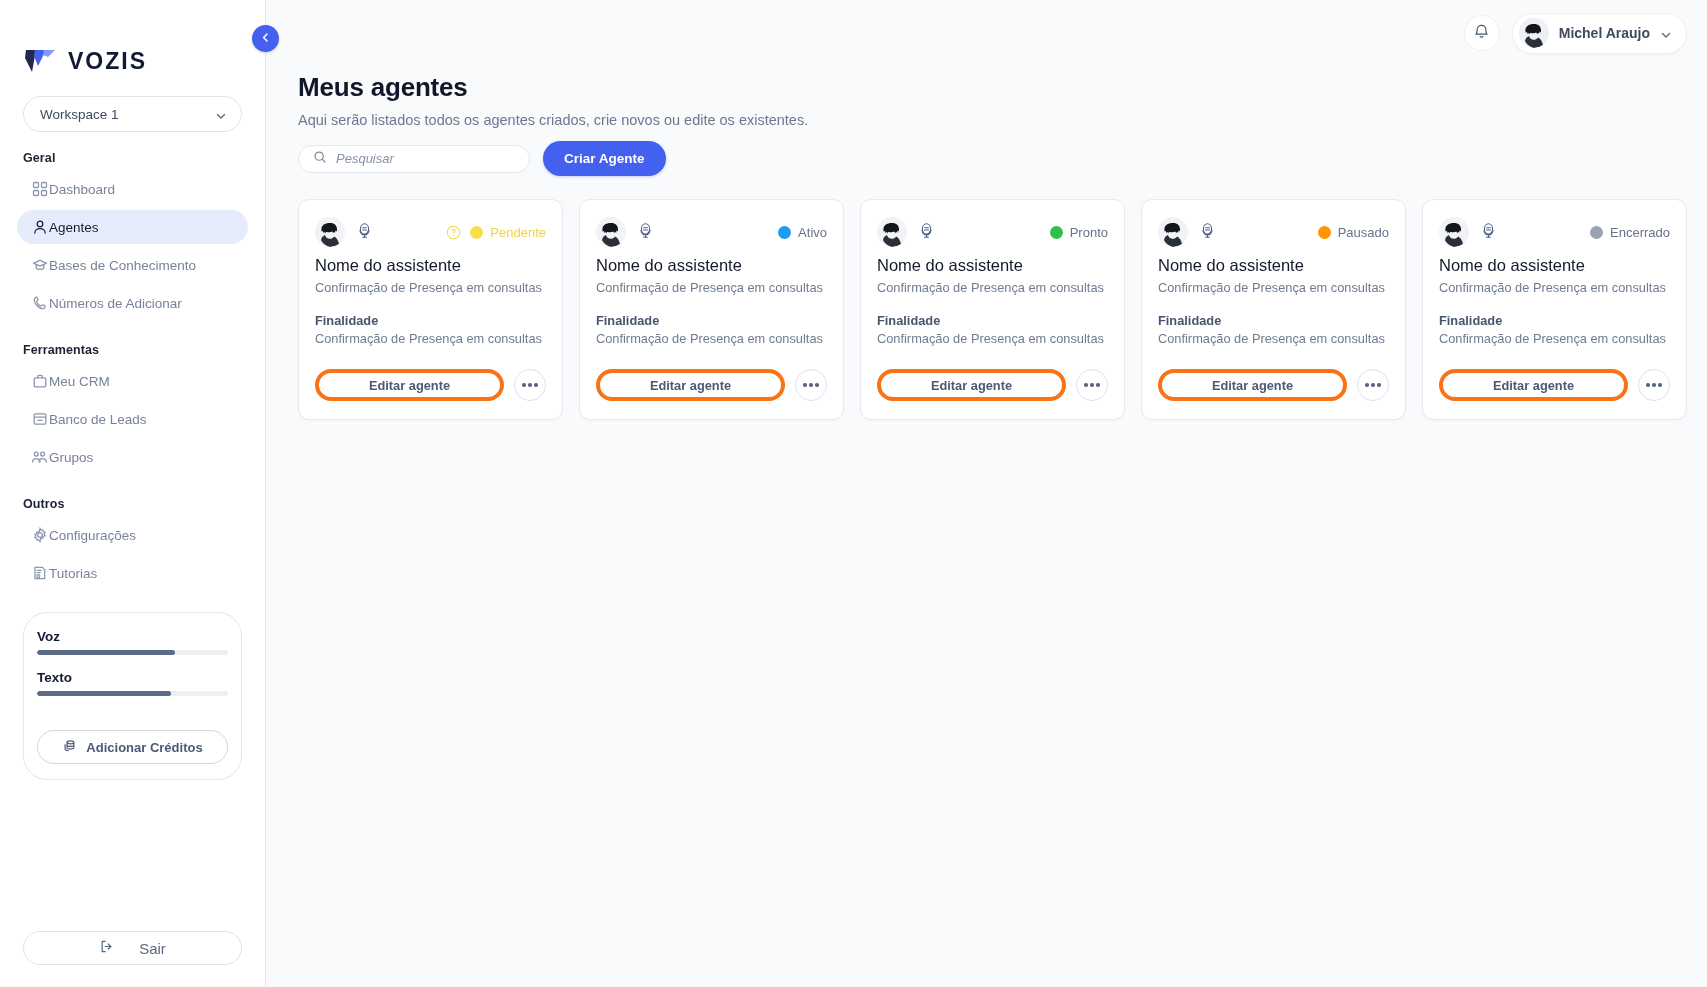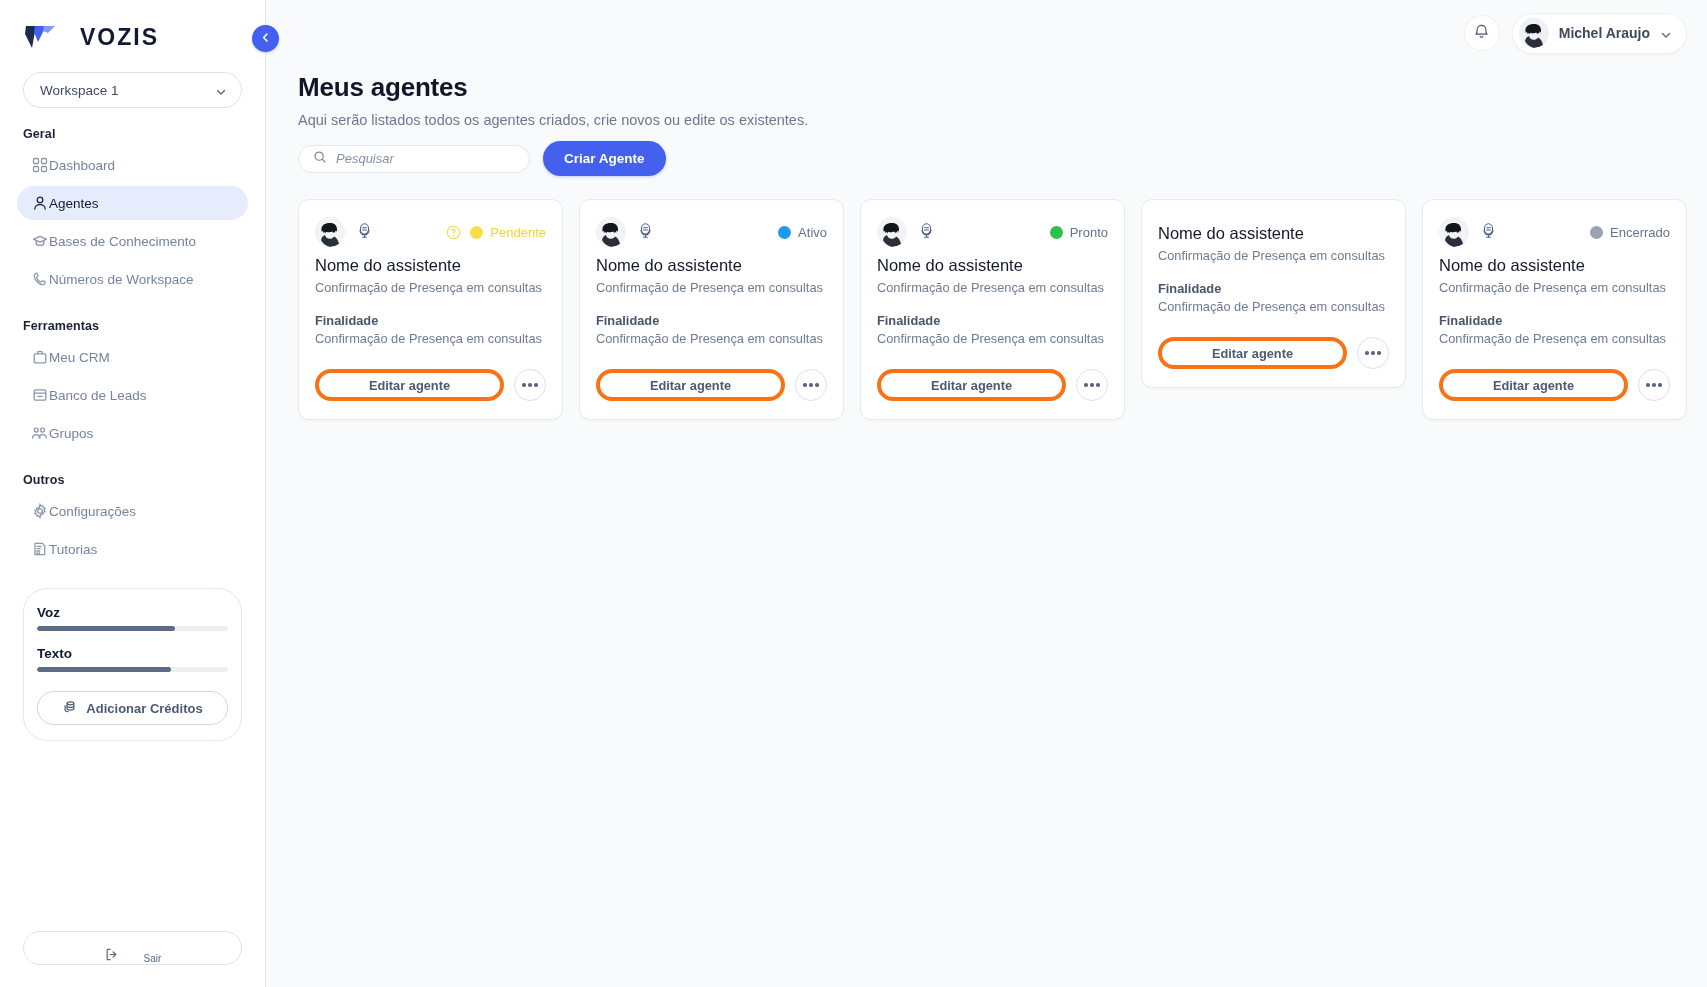--- a/index.html
+++ b/index.html
@@ -14,21 +14,21 @@
 
   
   .sidebar {
     width: 266px; height: 987px; flex: 0 0 266px;
     background: #ffffff;
     border-right: 1px solid #e6e8ec;
     position: relative;
     display: flex; flex-direction: column;
     padding: 0 16px;
   }
-  .brand { display: flex; align-items: center; gap: 22px; padding: 24px 8px 16px 8px; }
+  .brand { display: flex; align-items: center; gap: 10px; padding: 24px 8px 16px 8px; margin-top: 24px; }
   .brand-mark { width: 34px; height: 26px; position: relative; display:block; }
   .brand-name {
     font-size: 23px; font-weight: 700; letter-spacing: 2.0px;
     color: #111a33; line-height: 1;
   }
   .workspace {
     margin: 6px 7px 0 7px; height: 36px;
     border: 1px solid #dfe3ea; border-radius: 18px;
     display: flex; align-items: center; justify-content: space-between;
     padding: 0 14px 0 16px; cursor: pointer; background:#fff;
@@ -55,32 +55,32 @@
   .credits {
     margin: 18px 7px 0 7px;
     border: 1px solid #e3e7ee; border-radius: 24px;
     padding: 16px 13px 15px 13px;
   }
   .credit-label { font-size: 13.5px; font-weight: 700; color: #111a33; margin-bottom: 6px; }
   .credit-label.second { margin-top: 15px; }
   .bar-track { height: 5px; background: #edeff3; border-radius: 3px; overflow: hidden; }
   .bar-fill { height: 5px; background: #5d6b87; border-radius: 3px; }
   .add-credits {
-    margin-top: 19px; width: 100%; height: 34px;
+    margin-top: 34px; width: 100%; height: 34px;
     border: 1px solid #cfd6e2; border-radius: 18px; background: #fff;
     display: flex; align-items: center; justify-content: center; gap: 9px;
     color: #4c5a74; font-size: 13px; font-weight: 700; cursor: pointer;
   }
 
   .logout-wrap { margin-top: auto; padding: 0 7px 22px 7px; }
   .logout {
     width: 100%; height: 34px;
     border: 1px solid #dfe3ea; border-radius: 18px; background: #fff;
-    display: flex; align-items: flex-end; justify-content: center; gap: 25px;
-    color: #5b6880; font-size: 10px; cursor: pointer;
+    display: flex; align-items: center; justify-content: center; gap: 25px;
+    color: #5b6880; font-size: 15px; cursor: pointer;
   }
 
   .collapse-btn {
     position: absolute; right: -14px; top: 25px;
     width: 27px; height: 27px; border-radius: 50%;
     background: #4361ee; border: none; cursor: pointer;
     display: flex; align-items: center; justify-content: center;
     box-shadow: 0 1px 3px rgba(20,30,60,.18);
     z-index: 5;
   }
@@ -233,21 +233,21 @@
         </svg>
       </span>
       <span>Bases de Conhecimento</span>
     </div>
     <div class="nav-item">
       <span class="ic">
         <svg width="16" height="16" viewBox="0 0 16 16" fill="none" stroke="#8b96ab" stroke-width="1.3" stroke-linecap="round">
           <path d="M4.5 2.2c1 0 1.6 2.2 1.2 2.9-.4.7-1.2.8-1 1.8.3 1.4 2.3 3.6 3.7 4 1 .3 1.2-.6 1.9-.9.8-.3 2.8.4 2.8 1.4 0 1-1.2 2.3-2.6 2.3-3.5 0-8.3-5-8.3-8.4 0-1.4 1.2-3.1 2.3-3.1z"></path>
         </svg>
       </span>
-      <span>Números de Workspace</span>
+      <span>Números de Adicionar</span>
     </div>
 
     <div class="nav-group-title">Ferramentas</div>
     <div class="nav-item">
       <span class="ic">
         <svg width="16" height="16" viewBox="0 0 16 16" fill="none" stroke="#8b96ab" stroke-width="1.3">
           <rect x="2.2" y="4.8" width="11.6" height="9" rx="1.3"></rect>
             <path d="M5.8 4.8V3.4c0-.6.5-1 1-1h2.4c.6 0 1 .4 1 1v1.4"></path>
         </svg>
       </span>
@@ -498,20 +498,42 @@
       <button class="edit-btn">Editar agente</button>
       <button class="more-btn">
               <i></i>
               <i></i>
               <i></i>
             </button>
     </div>
   </article>
 
   <article class="card">
+    <div class="card-top">
+      <span class="card-avatar">
+        <svg width="30" height="30" viewBox="0 0 30 30">
+          <circle cx="15" cy="15" r="15" fill="#f2f3f7"></circle>
+          <path d="M15 6c4.6 0 7 2.6 7 6.2 0 1.4-.4 2.4-.4 2.4l-1.4-1 .2 2-1.5-.6-.6 1.2-1-1.6c-1.6.8-4.2.9-6.2.1l-.9 1.7-.7-1.3-1.5.6.2-2-1.4 1s-.4-1-.4-2.4C6.4 8.6 9.4 6 15 6z" fill="#14161c"></path>
+          <path d="M9.8 18c-2.2.9-3.4 3-3.8 5.2A15 15 0 0015 30a15 15 0 009-3c-.6-3.4-2.2-6.4-4.8-7.6-1.2 1.6-2.8 2.4-4.6 2.4-1.9 0-3.6-1-4.8-3.8z" fill="#2b2f3a"></path>
+        </svg>
+      </span>
+      <span class="mic-icon">
+        <svg width="19" height="19" viewBox="0 0 20 20" fill="none" stroke="#4a5b86" stroke-width="1.1">
+          <ellipse cx="10" cy="8.4" rx="4.3" ry="5.4"></ellipse>
+          <path d="M7.6 7.2h4.8M7.6 9.5h4.8"></path>
+          <path d="M5.2 9.6c0 2.9 2.1 5 4.8 5s4.8-2.1 4.8-5"></path>
+          <path d="M10 14.6v2.6M7.6 17.2h4.8"></path>
+        </svg>
+      </span>
+      <span class="status">
+
+        <span class="status-dot" style="background: rgb(255, 149, 0);"></span>
+        <span class="status-text" style="color: rgb(102, 115, 137);">Pausado</span>
+      </span>
+    </div>
     <h2 class="card-name">Nome do assistente</h2>
     <p class="card-desc">Confirmação de Presença em consultas</p>
     <div class="card-field-label">Finalidade</div>
     <div class="card-field-value">Confirmação de Presença em consultas</div>
     <div class="card-actions">
       <button class="edit-btn">Editar agente</button>
       <button class="more-btn">
               <i></i>
               <i></i>
               <i></i>

